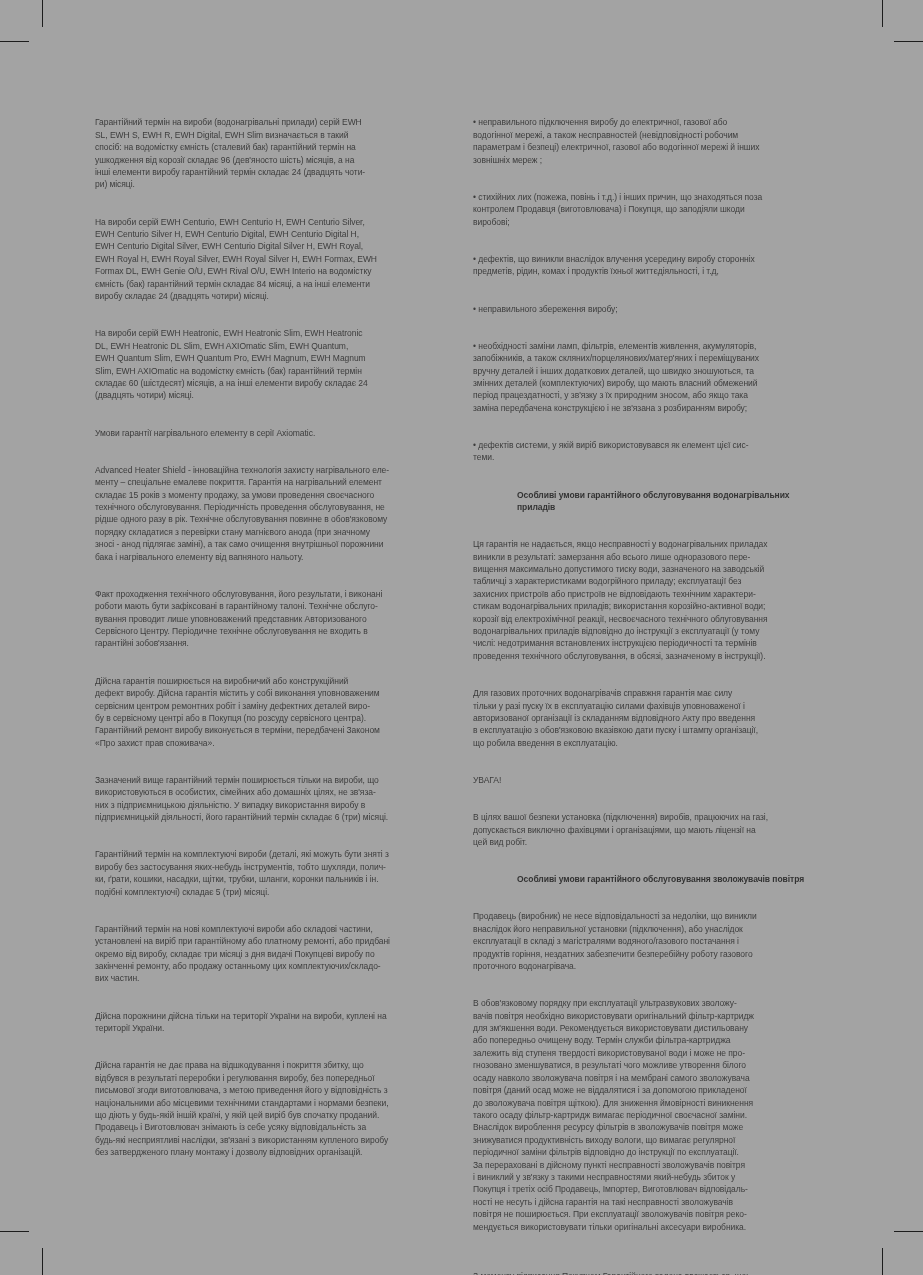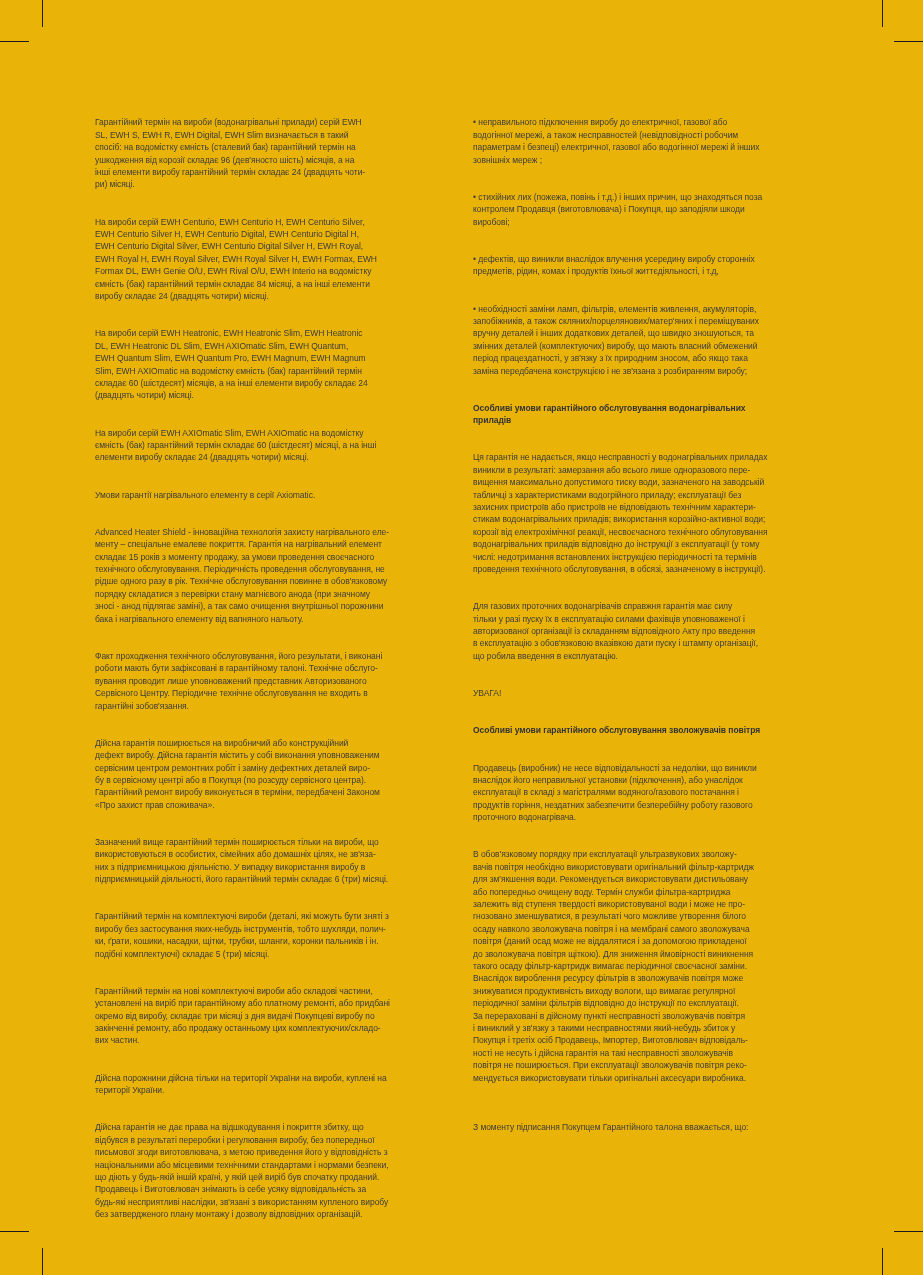--- a/index.html
+++ b/index.html
@@ -4,21 +4,21 @@
 <style>
   html, body { margin: 0; padding: 0; }
   body {
     width: 923px; height: 1275px;
     background: #ffffff;
     position: relative;
     font-family: "Liberation Sans", sans-serif;
     color: #3c3c3c;
     overflow: hidden;
   }
-  .page { position: absolute; inset: 0; background: #eab308; }
+  .page { position: absolute; inset: 0; background: #a3a3a3; }
 
   
   .crop { position: absolute; background: #1c1c1c; }
   .crop.v { width: 1px; height: 27px; }
   .crop.h { width: 29px; height: 1px; }
 
   
   .col {
     position: absolute;
     top: 104px;
@@ -26,21 +26,21 @@
     line-height: 12.4px;
     letter-spacing: -0.05px;
     color: #3c3c3c;
   }
   .col-left  { left: 95px;  width: 380px; }
   .col-right { left: 473px; width: 386px; }
 
   .block { margin: 0; white-space: pre-line; }
   .b-p    { }
   .b-caps { }
-  .b-bold { font-weight: bold; color: #333333; }
+  .b-bold { font-weight: bold; color: #333333; margin-left: 44px; }
   .b-gap  { height: 12.4px; }
 </style>
 </head>
 <body>
 
 <div class="page">
 
   <div class="crop v" style="left:42px;  top:0;"></div>
   <div class="crop h" style="left:0;     top:41px;"></div>
   <div class="crop v" style="left:882px; top:0;"></div>
@@ -74,26 +74,20 @@
       <p class="block b-p">
         <span class="t1">На вироби серій EWH Heatronic, EWH Heatronic Slim, EWH Heatronic
 DL, EWH Heatronic DL Slim, EWH AXIOmatic Slim, EWH Quantum,
 EWH Quantum Slim, EWH Quantum Pro, EWH Magnum, EWH Magnum
 Slim, EWH AXIOmatic на водомістку ємність (бак) гарантійний термін
 складає 60 (шістдесят) місяців, а на інші елементи виробу складає 24
 (двадцять чотири) місяці.</span>
         
       </p>
       <p class="block b-p">
-        <span class="t1">На вироби серій EWH AXIOmatic Slim, EWH AXIOmatic на водомістку
-ємність (бак) гарантійний термін складає 60 (шістдесят) місяці, а на інші
-елементи виробу складає 24 (двадцять чотири) місяці.</span>
-        
-      </p>
-      <p class="block b-p">
         <span class="t1">Умови гарантії нагрівального елементу в серії Axiomatic.</span>
         
       </p>
       <p class="block b-p">
         <span class="t1">Advanced Heater Shield - інноваційна технологія захисту нагрівального еле-
 менту – спеціальне емалеве покриття. Гарантія на нагрівальний елемент
 складає 15 років з моменту продажу, за умови проведення своєчасного
 технічного обслуговування. Періодичність проведення обслуговування, не
 рідше одного разу в рік. Технічне обслуговування повинне в обов'язковому
 порядку складатися з перевірки стану магнієвого анода (при значному
@@ -176,26 +170,35 @@
 контролем Продавця (виготовлювача) і Покупця, що заподіяли шкоди
 виробові;</span>
         
       </p>
       <p class="block b-p">
         <span class="t1">• дефектів, що виникли внаслідок влучення усередину виробу сторонніх
 предметів, рідин, комах і продуктів їхньої життєдіяльності, і т.д,</span>
         
       </p>
       <p class="block b-p">
+        <span class="t1">• неправильного збереження виробу;</span>
+        
+      </p>
+      <p class="block b-p">
         <span class="t1">• необхідності заміни ламп, фільтрів, елементів живлення, акумуляторів,
 запобіжників, а також скляних/порцелянових/матер'яних і переміщуваних
 вручну деталей і інших додаткових деталей, що швидко зношуються, та
 змінних деталей (комплектуючих) виробу, що мають власний обмежений
 період працездатності, у зв'язку з їх природним зносом, або якщо така
 заміна передбачена конструкцією і не зв'язана з розбиранням виробу;</span>
+        
+      </p>
+      <p class="block b-p">
+        <span class="t1">• дефектів системи, у якій виріб використовувався як елемент цієї сис-
+теми.</span>
         
       </p>
       <p class="block b-bold">
         <span class="t1">Особливі умови гарантійного обслуговування водонагрівальних
 приладів</span>
         
       </p>
       <p class="block b-p">
         <span class="t1">Ця гарантія не надається, якщо несправності у водонагрівальних приладах
 виникли в результаті: замерзання або всього лише одноразового пере-
@@ -212,20 +215,26 @@
       <p class="block b-p">
         <span class="t1">Для газових проточних водонагрівачів справжня гарантія має силу
 тільки у разі пуску їх в експлуатацію силами фахівців уповноваженої і
 авторизованої організації із складанням відповідного Акту про введення
 в експлуатацію з обов'язковою вказівкою дати пуску і штампу організації,
 що робила введення в експлуатацію.</span>
         
       </p>
       <p class="block b-p">
         <span class="t1">УВАГА!</span>
+        
+      </p>
+      <p class="block b-p">
+        <span class="t1">В цілях вашої безпеки установка (підключення) виробів, працюючих на газі,
+допускається виключно фахівцями і організаціями, що мають ліцензії на
+цей вид робіт.</span>
         
       </p>
       <p class="block b-bold">
         <span class="t1">Особливі умови гарантійного обслуговування зволожувачів повітря</span>
         
       </p>
       <p class="block b-p">
         <span class="t1">Продавець (виробник) не несе відповідальності за недоліки, що виникли
 внаслідок його неправильної установки (підключення), або унаслідок
 експлуатації в складі з магістралями водяного/газового постачання і

